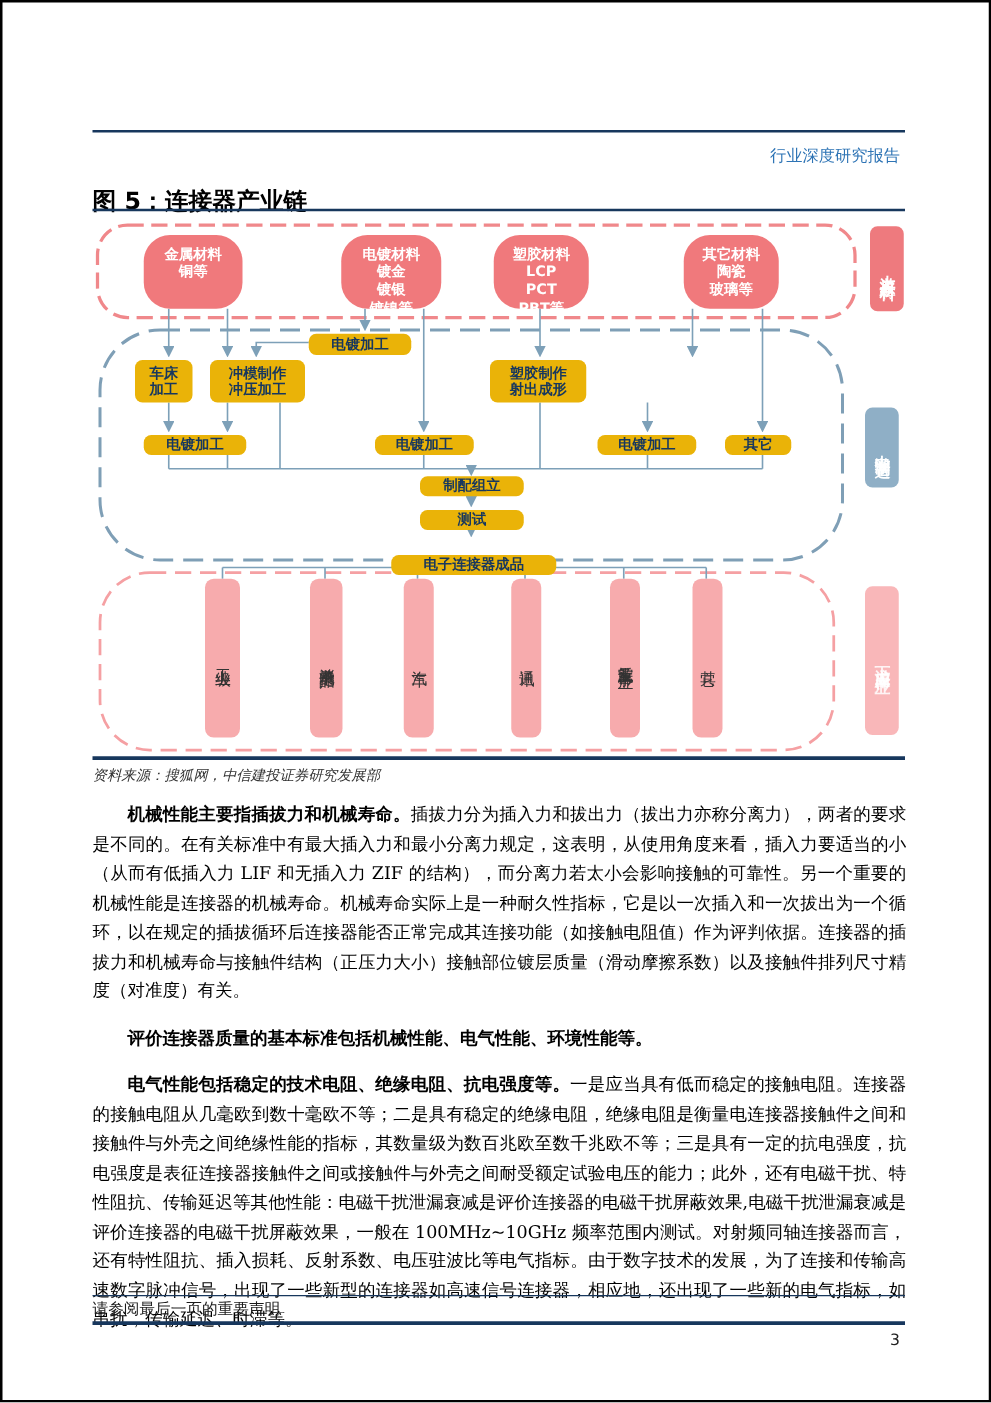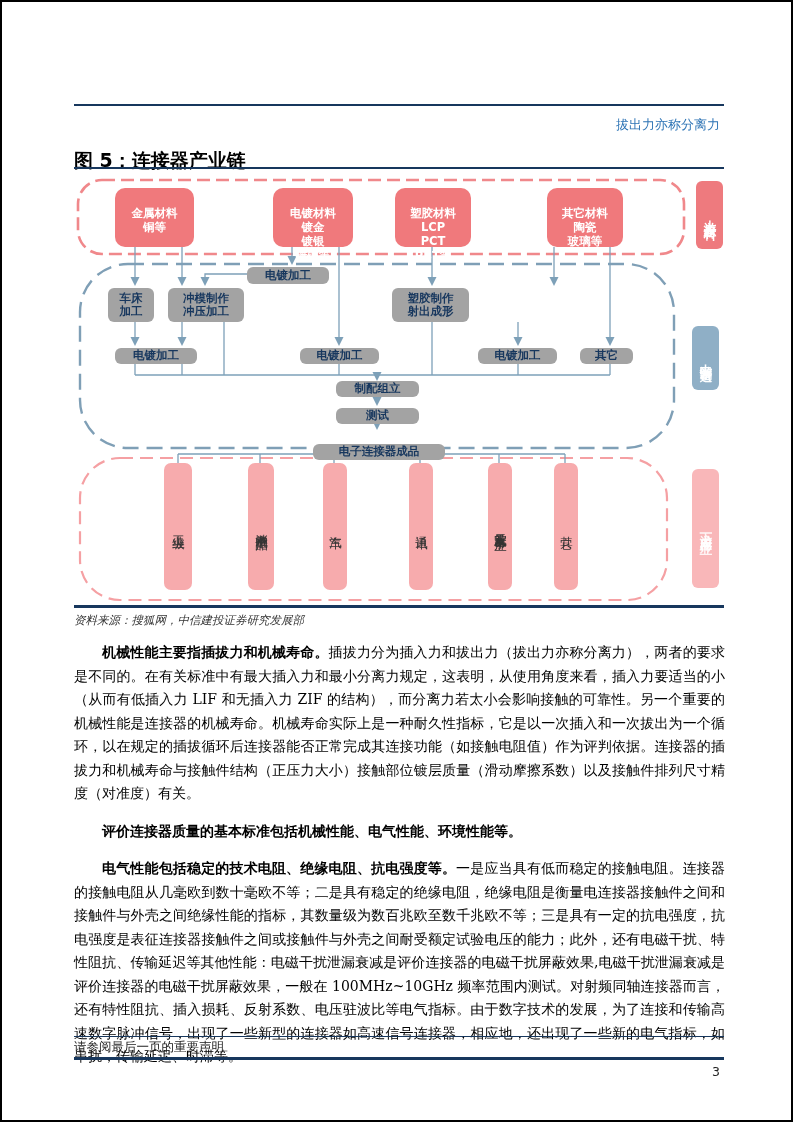--- a/index.html
+++ b/index.html
@@ -17,25 +17,25 @@
   .fig-title-rule { left:72px; top:165px; width:650px; height:2px; }
   .fig-bottom-rule { left:72px; top:603px; width:650px; height:3px; }
   
   .diagram { position:absolute; left:70px; top:168px; width:660px; height:440px; }
   .diagram svg { position:absolute; left:0; top:0; }
   .dbox {
     position:absolute; display:flex; justify-content:center; text-align:center;
     white-space:pre-line; font-weight:bold;
   }
   .red-box {
-    background:#f0797c; color:#fff; border-radius:10px;
-    font-size:11.5px; line-height:14.2px; align-items:flex-start; padding-top:18px;
+    background:#f0797c; color:#fff; border-radius:21px;
+    font-size:11.5px; line-height:14.2px; align-items:flex-start; padding-top:8px;
   }
   .blue-box {
-    background:#a3a3a3; color:#17375e; border-radius:6px;
+    background:#eab308; color:#17375e; border-radius:6px;
     font-size:11.5px; line-height:13.5px; align-items:center;
   }
   .vert {
     writing-mode:vertical-rl; text-orientation:upright;
     display:flex; align-items:center; justify-content:center;
   }
   .pink-bar {
     background:#f7abad; color:#333; border-radius:7px;
     font-size:12.5px; font-weight:normal; letter-spacing:1px;
   }
@@ -53,21 +53,21 @@
   .footer-text { position:absolute; left:72px; top:1037px; font-size:12.5px; color:#1a1a1a; }
   .footer-rule-thick { left:72px; top:1055px; width:650px; height:3px; }
   .page-num { position:absolute; top:1062px; right:71px; font-size:12.5px; color:#222; }
 </style>
 </head>
 <body>
 
 <div class="page">
 
   <div class="rule header-rule"></div>
-  <div class="header-label">拔出力亦称分离力</div>
+  <div class="header-label">行业深度研究报告</div>
 
   <div class="fig-title">图 5：连接器产业链</div>
   <div class="rule fig-title-rule"></div>
 
   <div class="diagram">
     <svg width="660" height="440" viewBox="0 0 660 440">
       <defs>
         <marker id="arr" markerWidth="7" markerHeight="7" refX="5.5" refY="3.5" orient="auto">
           <path d="M0,0 L7,3.5 L0,7 Z" fill="#7da0b8"></path>
         </marker>

